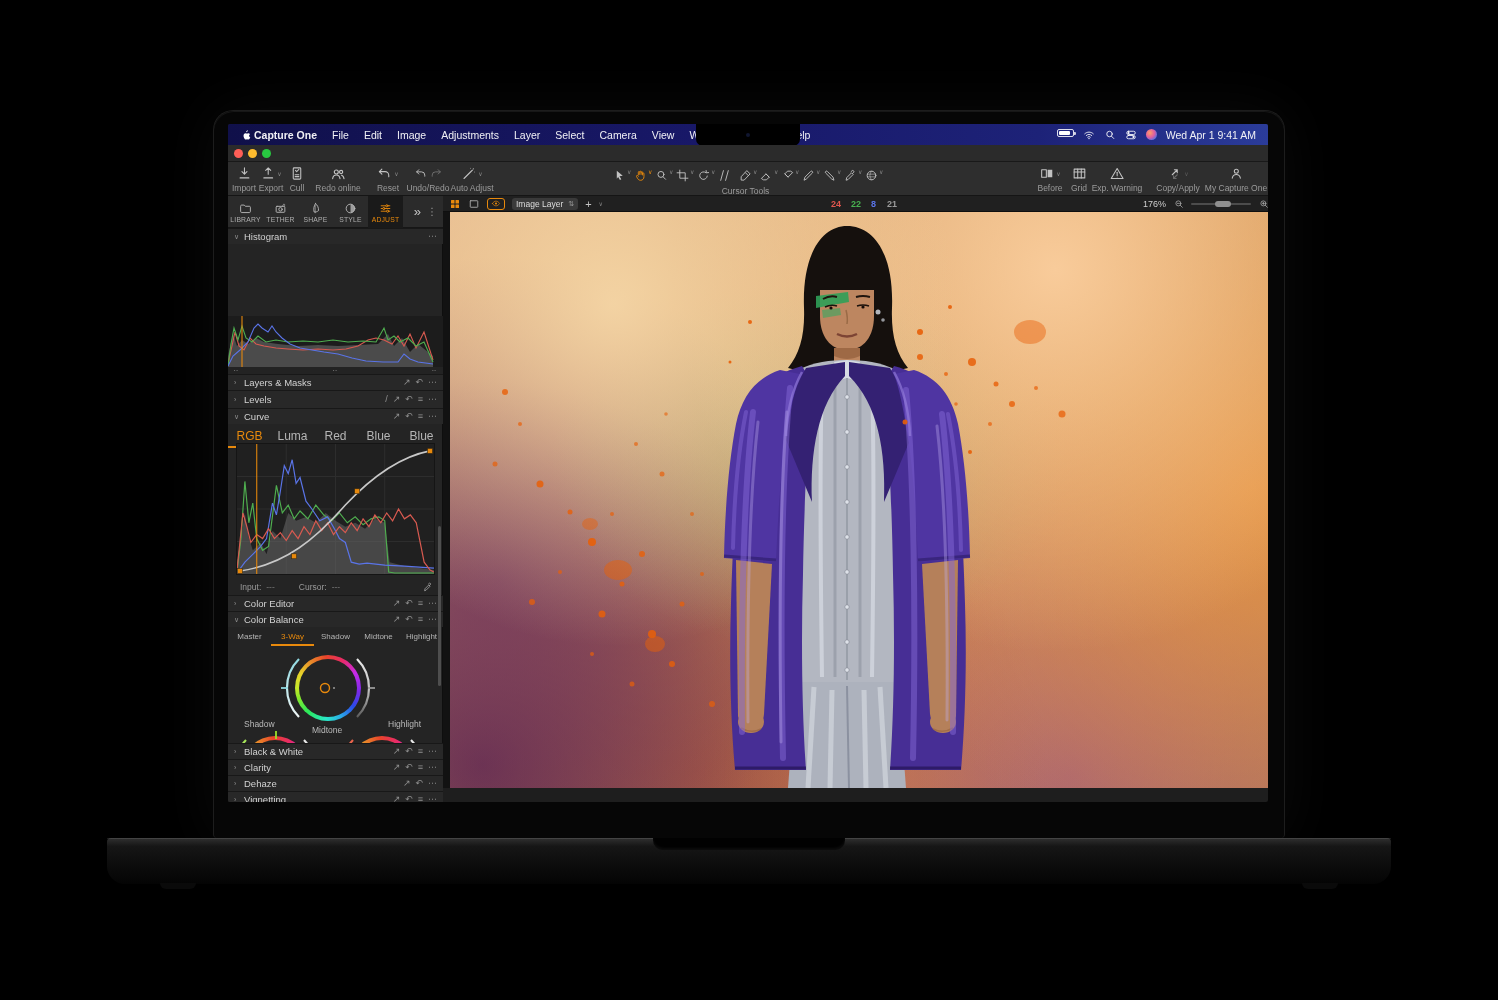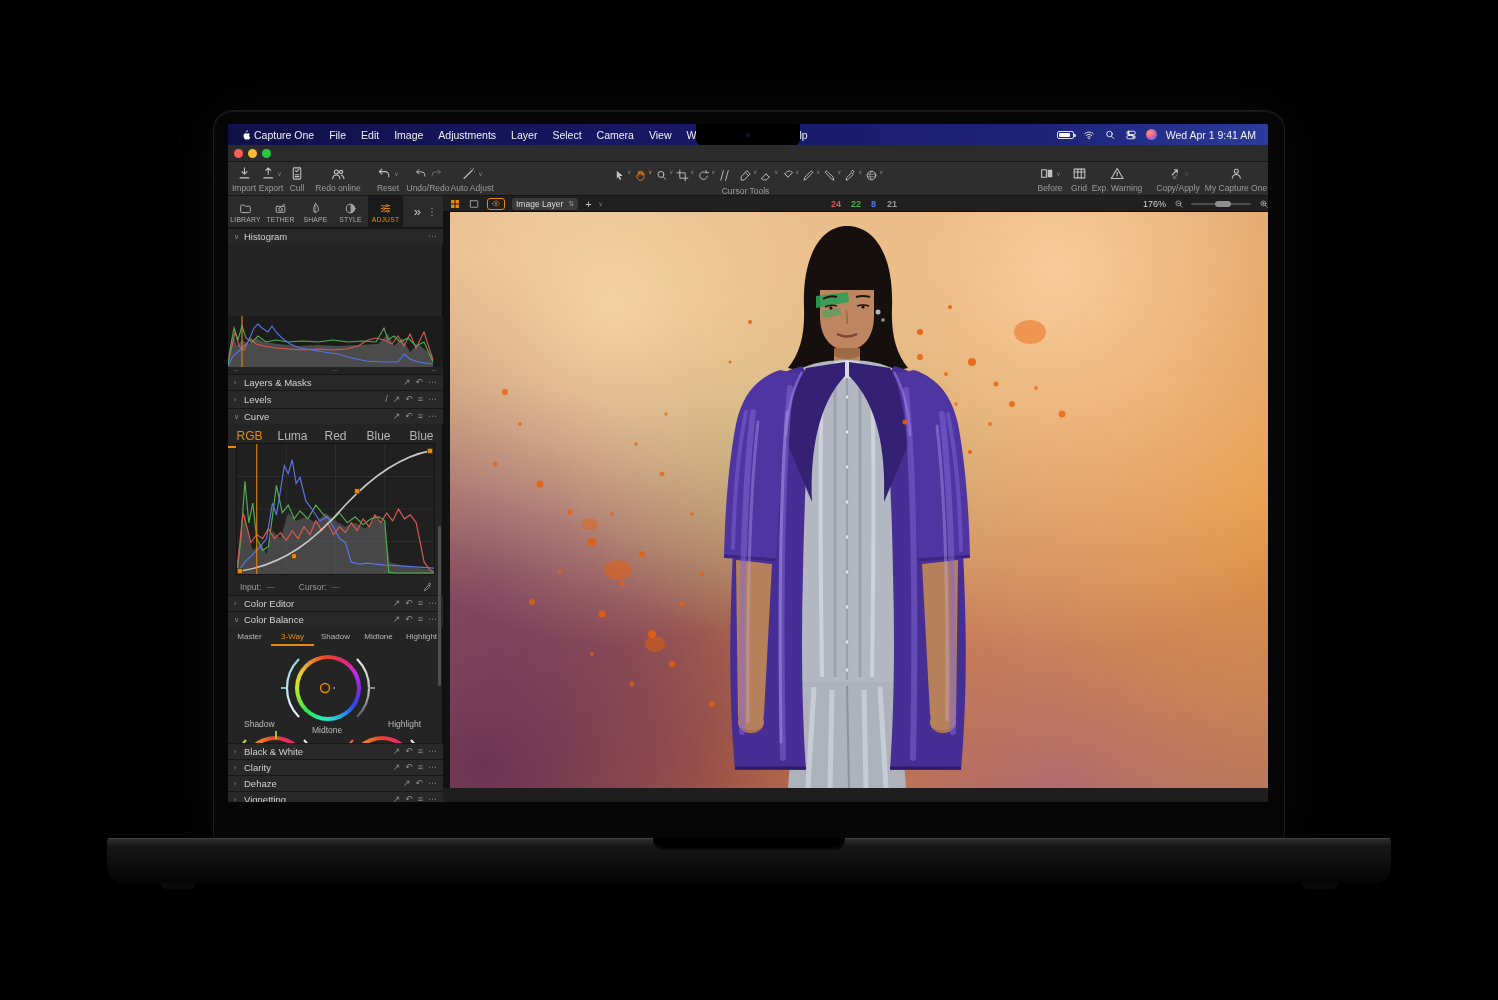--- a/index.html
+++ b/index.html
@@ -14,22 +14,22 @@
   .base::before{content:'';position:absolute;left:0;right:0;top:0;height:1px;background:rgba(255,255,255,.10)}
   .base-notch{position:absolute;left:546px;top:0;width:192px;height:12px;background:#010101;border-radius:0 0 10px 10px;box-shadow:inset 0 -2px 3px rgba(255,255,255,.05)}
   .foot{position:absolute;top:883px;width:36px;height:6px;background:#0a0a0a;border-radius:0 0 6px 6px}
 
   
   .screen{position:absolute;left:14px;top:13px;width:1040px;height:678px;background:#1e1e1e;overflow:hidden;border-radius:2px}
 
   
   .menubar{position:absolute;left:0;top:0;width:1040px;height:21px;background:linear-gradient(90deg,#10104a,#181868 45%,#1d2278 78%,#2b3c9a);display:flex;align-items:center;padding:0 12px;font-size:10.5px;color:#f0f0f5}
   .menubar .mitem{margin-right:15px;white-space:nowrap}
-  .menubar .app{font-weight:normal;margin-right:15px}
-  .mright{margin-left:auto;display:flex;align-items:center;gap:9px}
+  .menubar .app{font-weight:bold;margin-right:15px}
+  .mright{margin-left:auto;display:flex;align-items:flex-start;gap:9px}
   .notch{position:absolute;left:468px;top:0;width:104px;height:22px;background:#000;border-radius:0 0 7px 7px}
   .cam{position:absolute;left:50px;top:9px;width:4px;height:4px;border-radius:50%;background:#101630}
   .battery{width:17px;height:8px;border:1px solid rgba(255,255,255,.85);border-radius:2px;position:relative}
   .battery i{position:absolute;left:1px;top:1px;bottom:1px;width:11px;background:#fff;border-radius:1px}
   .battery::after{content:'';position:absolute;right:-3px;top:2px;width:2px;height:3px;background:rgba(255,255,255,.8);border-radius:0 1px 1px 0}
   .siri{width:11px;height:11px;border-radius:50%;background:radial-gradient(circle at 35% 35%,#ff9d66,#e05fa0 45%,#4f6fe8 80%)}
   .clock{font-size:10.5px;white-space:nowrap}
 
   
   .titlebar{position:absolute;left:0;top:21px;width:1040px;height:17px;background:#2b2b2b;border-bottom:1px solid #191919;display:flex;align-items:center}

